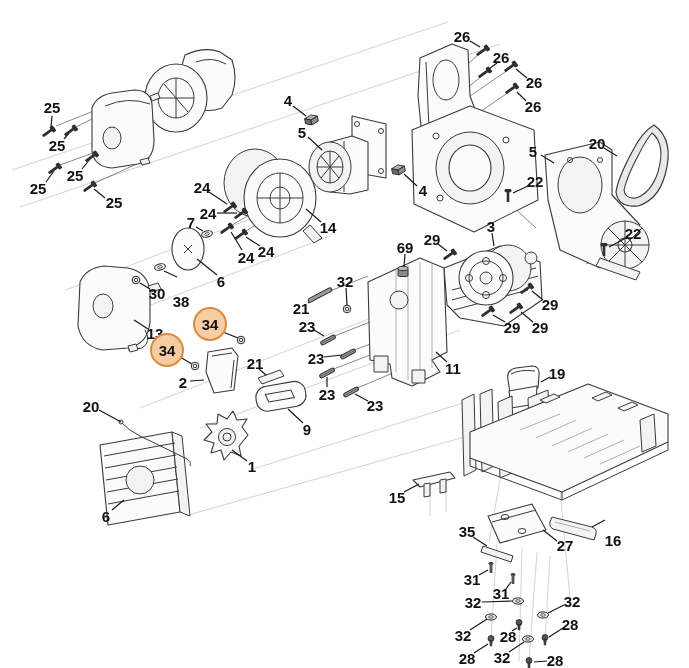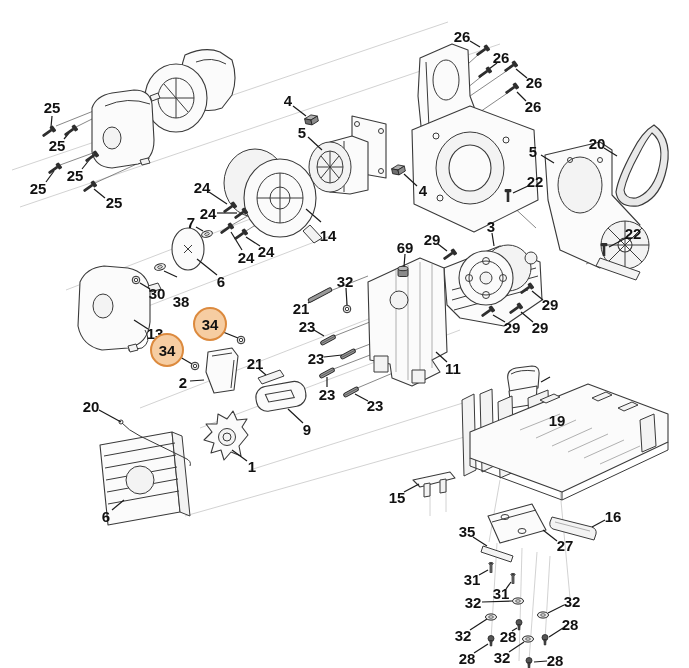--- a/index.html
+++ b/index.html
@@ -499,21 +499,21 @@
       <div class="callout" style="left: 75px; top: 175px;">25</div>
       <div class="callout" style="left: 38px; top: 188px;">25</div>
       <div class="callout" style="left: 114px; top: 202px;">25</div>
       <div class="callout" style="left: 462px; top: 36px;">26</div>
       <div class="callout" style="left: 501px; top: 57px;">26</div>
       <div class="callout" style="left: 534px; top: 82px;">26</div>
       <div class="callout" style="left: 533px; top: 106px;">26</div>
       <div class="callout" style="left: 288px; top: 100px;">4</div>
       <div class="callout" style="left: 302px; top: 132px;">5</div>
       <div class="callout" style="left: 423px; top: 190px;">4</div>
-      <div class="callout" style="left: 328px; top: 227px; margin-top: 8px;">14</div>
+      <div class="callout" style="left: 328px; top: 227px;">14</div>
       <div class="callout" style="left: 202px; top: 187px;">24</div>
       <div class="callout" style="left: 208px; top: 213px;">24</div>
       <div class="callout" style="left: 246px; top: 257px;">24</div>
       <div class="callout" style="left: 266px; top: 251px;">24</div>
       <div class="callout" style="left: 191px; top: 222px;">7</div>
       <div class="callout" style="left: 181px; top: 284px; margin-top: 17px;">38</div>
       <div class="callout" style="left: 157px; top: 293px;">30</div>
       <div class="callout" style="left: 221px; top: 281px;">6</div>
       <div class="callout" style="left: 155px; top: 333px; text-align: center;">13</div>
       <div class="callout hl" style="left: 210px; top: 324px;">34</div>
@@ -534,23 +534,23 @@
       <div class="callout" style="left: 432px; top: 239px;">29</div>
       <div class="callout" style="left: 453px; top: 368px;">11</div>
       <div class="callout" style="left: 491px; top: 226px;">3</div>
       <div class="callout" style="left: 533px; top: 151px;">5</div>
       <div class="callout" style="left: 597px; top: 143px;">20</div>
       <div class="callout" style="left: 535px; top: 181px;">22</div>
       <div class="callout" style="left: 633px; top: 233px;">22</div>
       <div class="callout" style="left: 550px; top: 304px;">29</div>
       <div class="callout" style="left: 512px; top: 327px;">29</div>
       <div class="callout" style="left: 540px; top: 327px;">29</div>
-      <div class="callout" style="left: 557px; top: 373px; margin-top: 47px;">19</div>
+      <div class="callout" style="left: 557px; top: 373px;">19</div>
       <div class="callout" style="left: 397px; top: 497px;">15</div>
-      <div class="callout" style="left: 613px; top: 516px;">16</div>
+      <div class="callout" style="left: 613px; top: 540px;">16</div>
       <div class="callout" style="left: 565px; top: 545px;">27</div>
       <div class="callout" style="left: 467px; top: 531px;">35</div>
       <div class="callout" style="left: 472px; top: 579px;">31</div>
       <div class="callout" style="left: 501px; top: 593px;">31</div>
       <div class="callout" style="left: 473px; top: 602px;">32</div>
       <div class="callout" style="left: 572px; top: 601px;">32</div>
       <div class="callout" style="left: 463px; top: 635px;">32</div>
       <div class="callout" style="left: 508px; top: 636px;">28</div>
       <div class="callout" style="left: 570px; top: 624px;">28</div>
       <div class="callout" style="left: 467px; top: 658px;">28</div>

